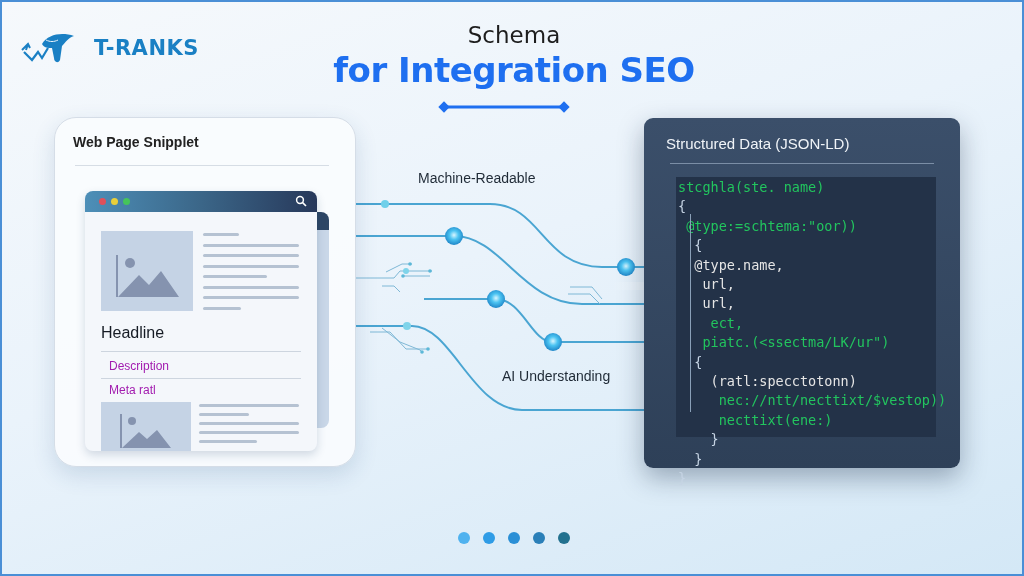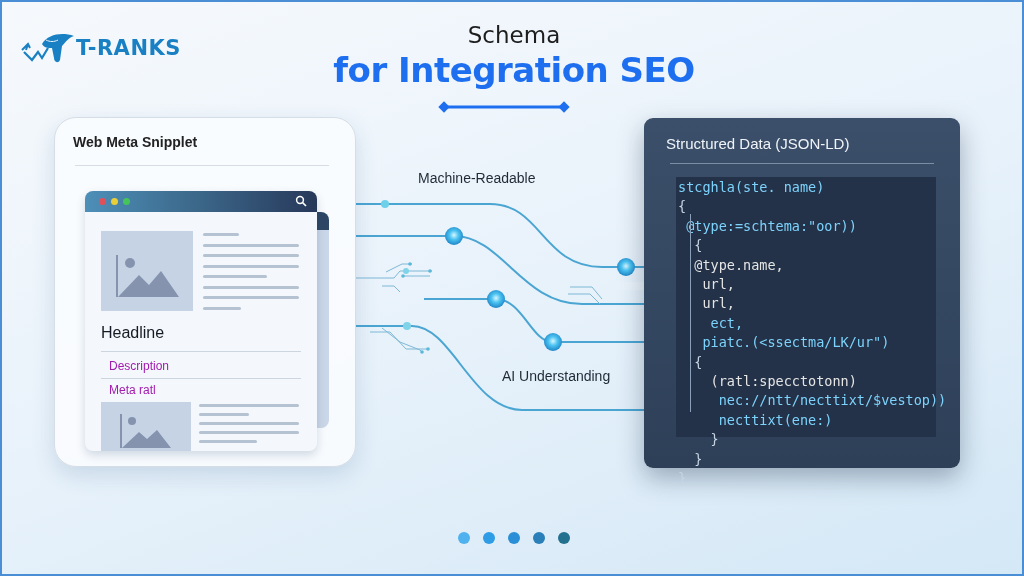--- a/index.html
+++ b/index.html
@@ -7,21 +7,21 @@
     width: 1024px; height: 576px; overflow: hidden;
     font-family: "DejaVu Sans", sans-serif;
   }
   .frame {
     position: relative; width: 1024px; height: 576px; box-sizing: border-box;
     border: 2px solid #4a8fd6;
     background: linear-gradient(160deg, #f6f9fc 0%, #eaf3fb 45%, #d4e8f6 100%);
     overflow: hidden;
   }
   
-  .logo { position: absolute; left: 18px; top: 28px; display: flex; align-items: center; gap: 0; text-align: center; }
+  .logo { position: absolute; left: 18px; top: 28px; display: flex; align-items: center; gap: 18px; text-align: center; }
   .logo svg { display: block; }
   .logo-text { font-family: "DejaVu Sans", sans-serif; font-weight: bold; font-size: 21px; color: #1a80c4; letter-spacing: 0.5px; }
 
   
   .title-top { position: absolute; top: 20px; left: 0; width: 1024px; text-align: center;
     font-size: 23px; color: #1d1d1d; font-family: "DejaVu Sans", sans-serif; }
   .title-main { position: absolute; top: 48px; left: 0; width: 1024px; text-align: center;
     font-size: 34px; font-weight: bold; color: #1e6ff0; font-family: "DejaVu Sans", sans-serif; letter-spacing: -0.5px; }
   .title-divider { position: absolute; top: 99px; left: 436px; width: 132px; height: 12px; }
 
@@ -69,21 +69,21 @@
     box-shadow: 0 10px 26px rgba(20,40,70,0.35);
   }
   .card-right .card-title { position: absolute; left: 22px; top: 17px; font-size: 15px; color: #f0f4f8; font-family: "Liberation Sans", sans-serif; }
   .card-right .card-rule { position: absolute; left: 26px; right: 26px; top: 45px; height: 1px; background: #7b8ea6; }
   .code {
     position: absolute; left: 32px; top: 59px; width: 260px; height: 260px;
     background: #233248; box-sizing: border-box; padding: 1px 0 0 2px;
     font-family: "DejaVu Sans Mono", monospace; font-size: 13.5px; line-height: 19.4px; color: #c6d4e4;
     white-space: pre;
   }
-  .code .cy { color: #7dd3fc; }
+  .code .cy { color: #22c55e; }
   .code .wh { color: #e5e5e5; margin-top: 15px; }
   .code-vline { position: absolute; left: 46px; top: 96px; width: 1px; height: 198px; background: #8aa0b8; }
 
   
   .connectors { position: absolute; left: 0; top: 0; }
   .conn-label { position: absolute; font-size: 14px; color: #1f2a36; font-family: "Liberation Sans", sans-serif; }
 
   
   .pager { position: absolute; top: 530px; left: 456px; display: flex; gap: 13px; }
   .pager span { width: 12px; height: 12px; border-radius: 50%; display: block; }
@@ -152,21 +152,21 @@
     <circle cx="452" cy="234" r="9" fill="url(#node)"></circle>
     <circle cx="624" cy="265" r="9" fill="url(#node)"></circle>
     <circle cx="494" cy="297" r="9" fill="url(#node)"></circle>
     <circle cx="551" cy="340" r="9" fill="url(#node)"></circle>
     <rect x="610" y="280" width="90" height="8" rx="4" fill="url(#beam)"></rect>
   </svg>
   <div class="conn-label" style="left:416px; top:168px;">Machine-Readable</div>
   <div class="conn-label" style="left:500px; top:366px;">AI Understanding</div>
 
   <div class="card-left">
-    <div class="card-title">Web Meta Snipplet</div>
+    <div class="card-title">Web Page Snipplet</div>
     <div class="card-rule"></div>
 
     <div class="browser-back"></div>
     <div class="browser">
       <div class="browser-bar">
         <span class="dot r"></span>
         <span class="dot y"></span>
         <span class="dot g"></span>
         <svg class="browser-search" width="12" height="12" viewBox="0 0 12 12">
           <circle cx="5" cy="5" r="3.4" stroke="#ffffff" stroke-width="1.5" fill="none"></circle>

